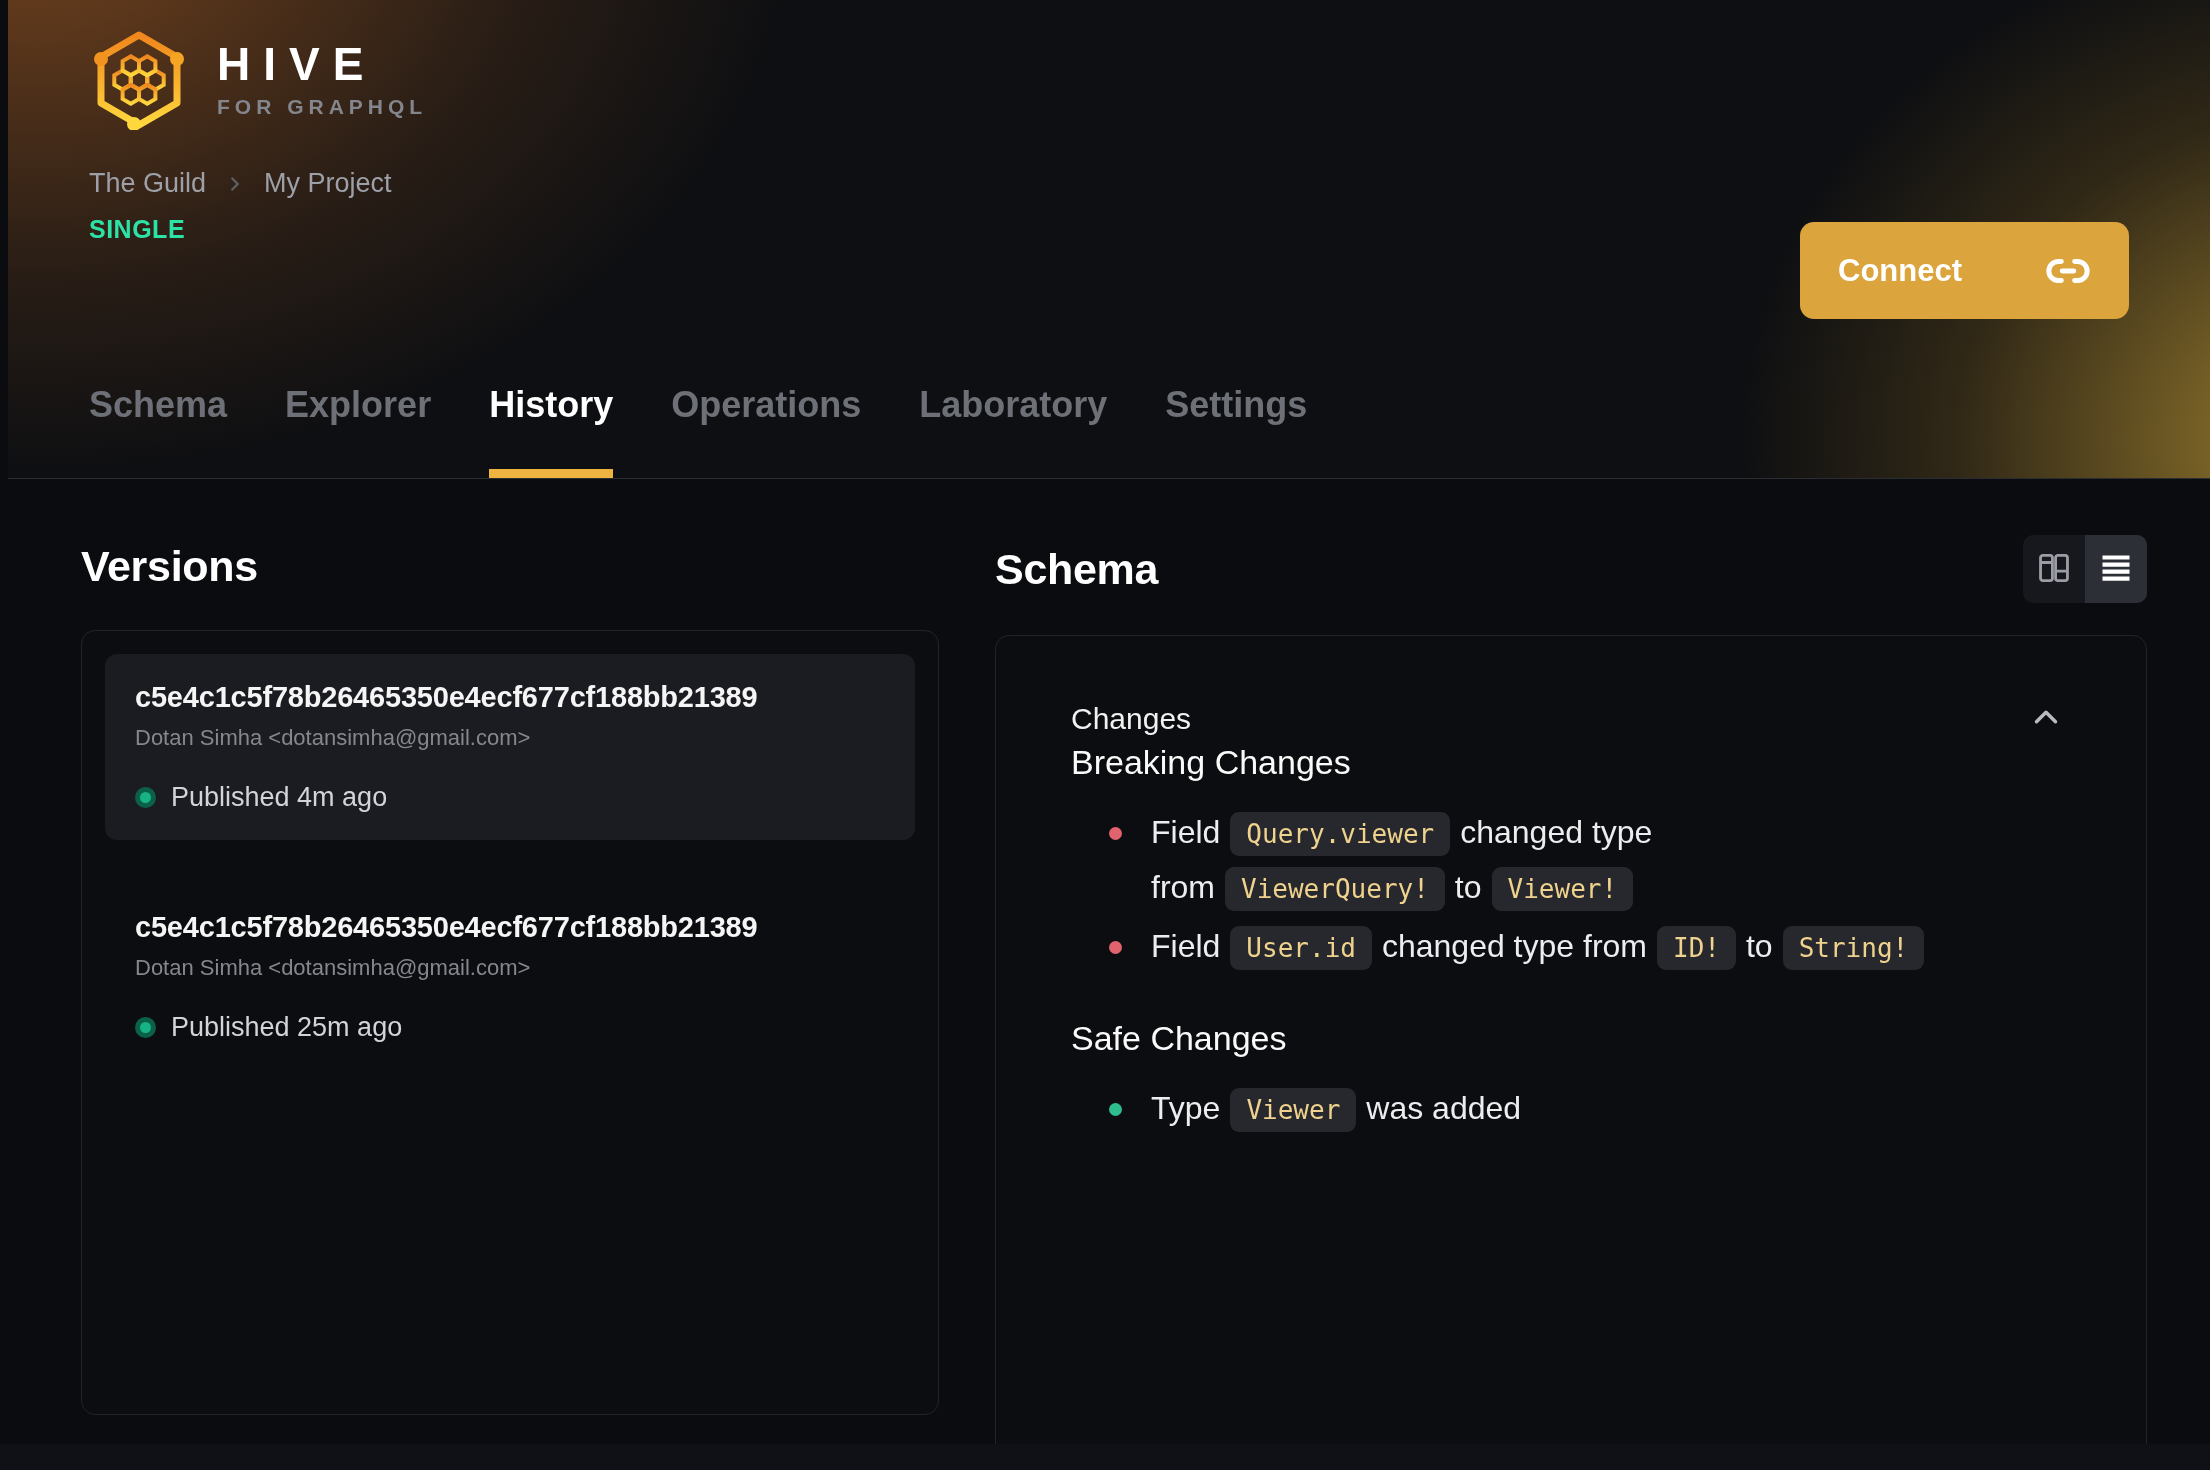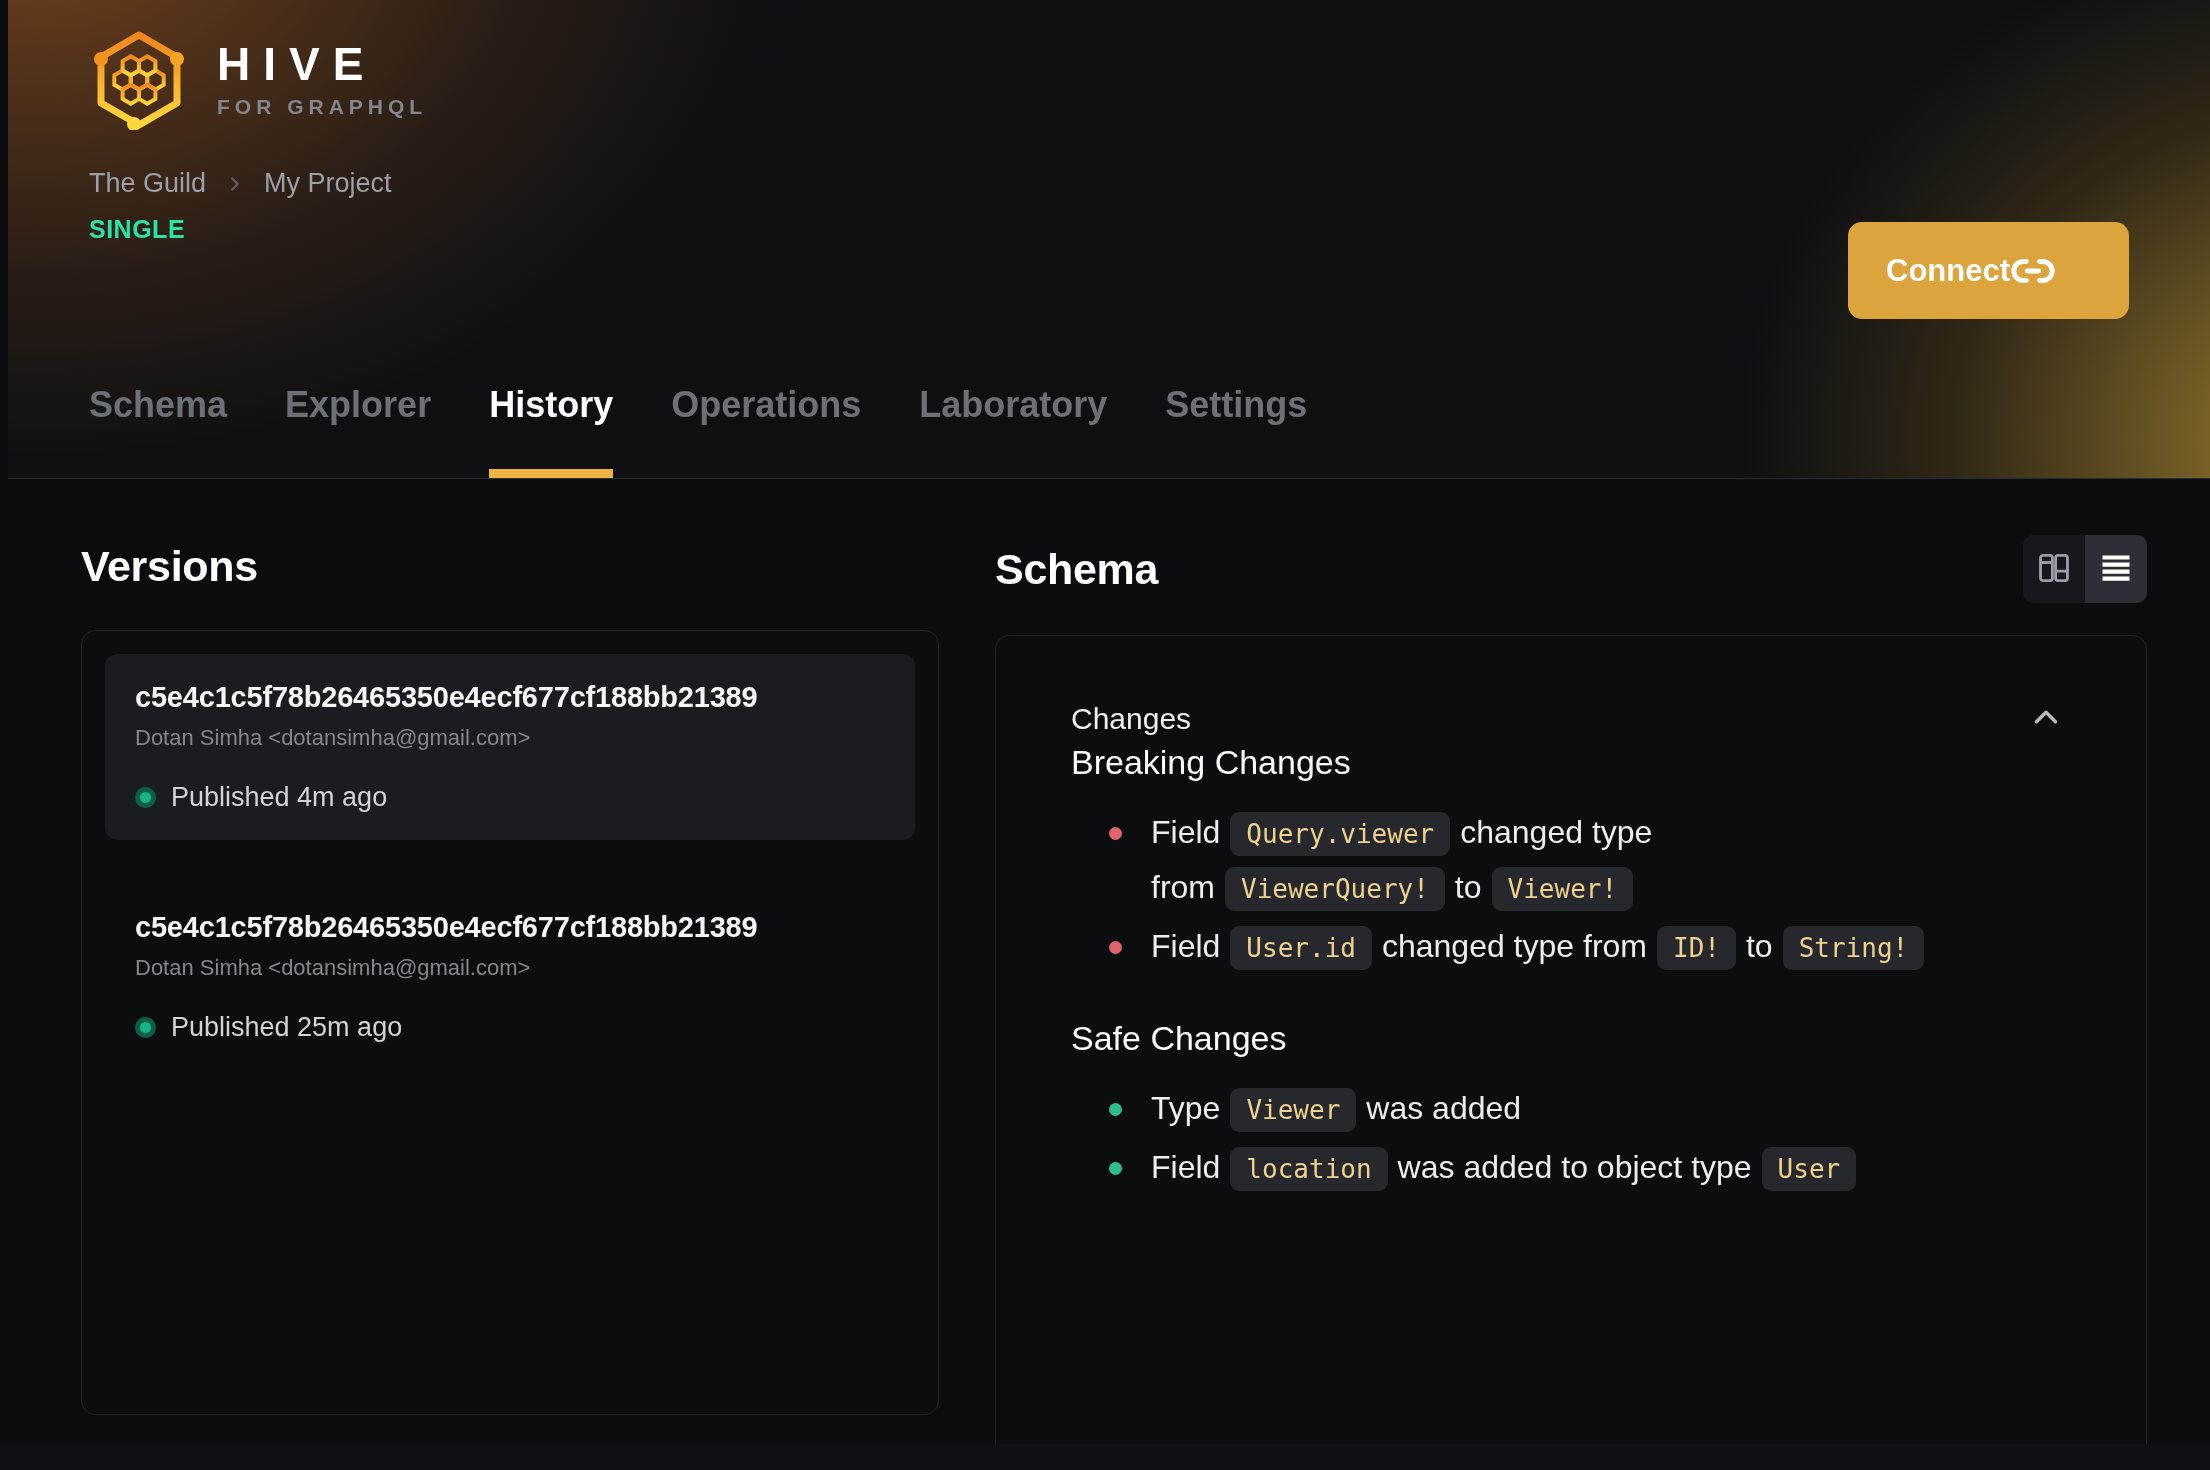--- a/index.html
+++ b/index.html
@@ -25,23 +25,23 @@
   .breadcrumb { display:flex; align-items:center; gap:18px; margin-top:38px; font-size:27px; color:#9da0a8; }
   .crumb { cursor:pointer; }
   .crumb-sep { display:flex; color:#5e616a; }
 
   .target-row { display:flex; align-items:center; gap:44px; margin-top:16px; cursor:pointer; width:640px; }
   .target-name { font-size:57px; font-weight:800; color:#fff; letter-spacing:-.5px; }
   .chev-down { color:#9a9da5; display:flex; }
   .badge { margin-top:16px; font-size:25px; font-weight:700; letter-spacing:.5px; color:var(--badge,#2ce3a7); }
 
   .connect-btn {
-    position:absolute; top:222px; right:81px; width:281px; height:97px;
+    position:absolute; top:222px; right:81px; width:329px; height:97px;
     background:var(--connect,#dba43c); border:none; border-radius:14px; cursor:pointer;
-    display:flex; align-items:center; justify-content:flex-start; padding:0 38px;
+    display:flex; align-items:center; justify-content:space-between; padding:0 38px;
   }
   .connect-label { font-size:31px; font-weight:700; color:#fff; }
   .connect-icon { display:flex; color:#fff; }
 
   .tab-bar { position:absolute; left:81px; bottom:0; display:flex; gap:58px; }
   .tab { font-size:36px; font-weight:700; color:#6e7077; padding-bottom:52px; position:relative; cursor:pointer; white-space:nowrap; }
   .tab.active { color:#ffffff; }
   .tab.active::after { content:""; position:absolute; left:0; right:0; bottom:0; height:9px; background:var(--accent,#efb341); }
 
   
@@ -222,21 +222,20 @@
         </div>
         <div>
             <h3 class="section-title">Breaking Changes</h3>
             <ul class="changes sect-breaking">
               <li><span>Field</span><span class="code-chip">Query.viewer</span><span>changed type from</span><span class="code-chip">ViewerQuery!</span><span>to</span><span class="code-chip">Viewer!</span></li>
               <li><span>Field</span><span class="code-chip">User.id</span><span>changed type from</span><span class="code-chip">ID!</span><span>to</span><span class="code-chip">String!</span></li>
             </ul>
             <h3 class="section-title safe">Safe Changes</h3>
             <ul class="changes sect-safe">
               <li><span>Type</span><span class="code-chip">Viewer</span><span>was added</span></li>
-              <li><span>Field</span><span class="code-chip">location</span><span>was added to object type</span><span class="code-chip">User</span></li>
             </ul>
           </div>
       </div>
     </section>
 
   </main>
 
   <div class="bottom-strip"></div>
 </div>
 

